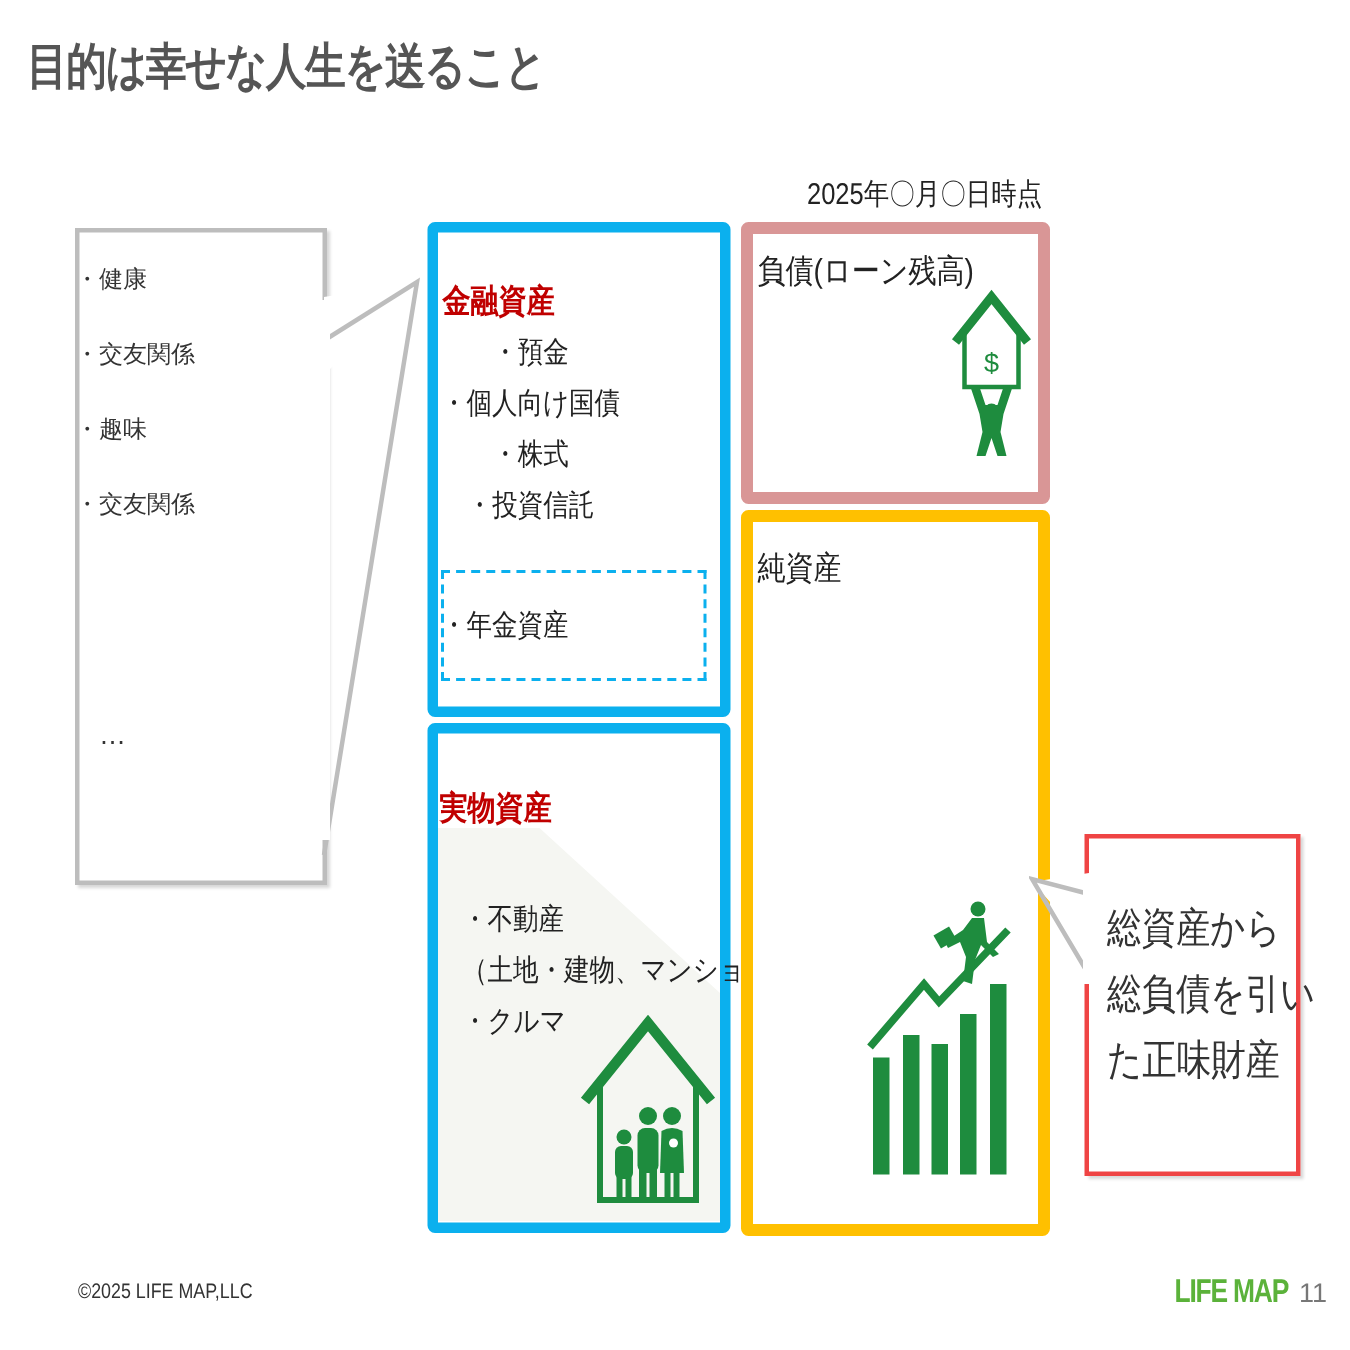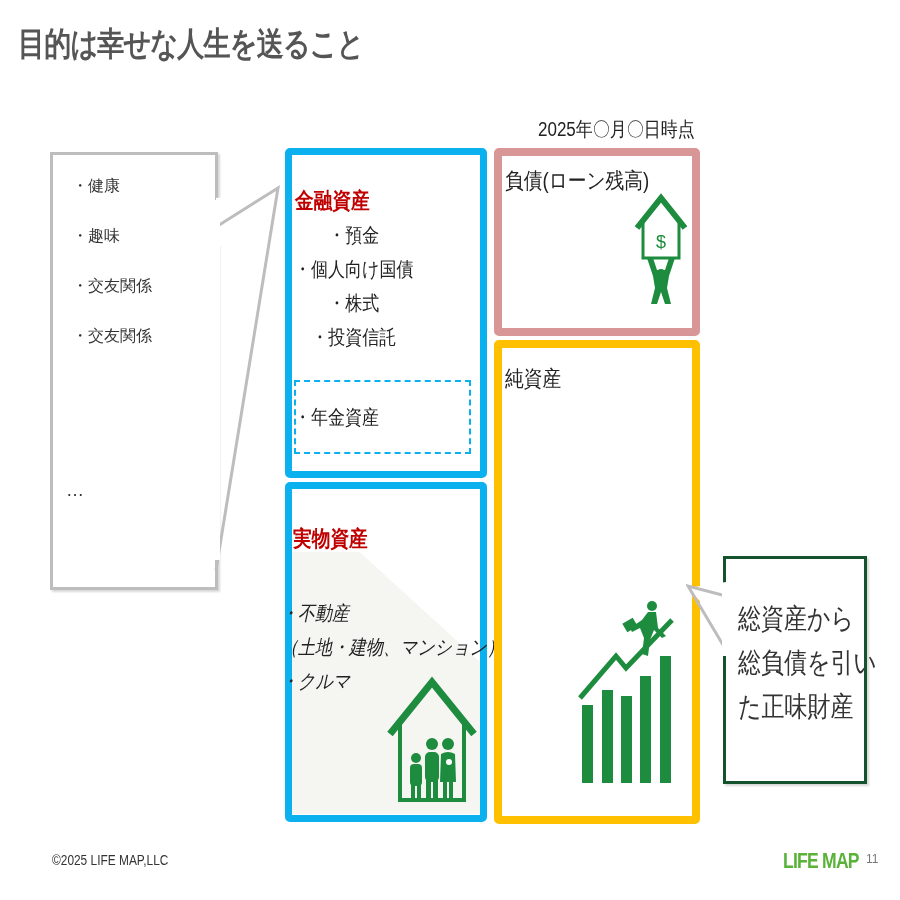--- a/index.html
+++ b/index.html
@@ -4,83 +4,83 @@
 <style>
   html, body { margin:0; padding:0; }
   body { width:900px; height:900px; position:relative; background:#ffffff; overflow:hidden;
          font-family:"Liberation Sans","DejaVu Sans",sans-serif; color:#333; }
   .abs { position:absolute; }
   .title { left:18px; top:22px; font-size:33px; font-weight:bold; color:#555; letter-spacing:-1px; transform:scaleX(0.82); transform-origin:left top; white-space:nowrap; }
   .date { left:538px; top:116px; font-size:20px; color:#222; transform:scaleX(0.85); transform-origin:left top; white-space:nowrap; }
 
   
   .bubble-left { left:50px; top:152px; width:168px; height:438px; border:3px solid #bdbdbd; background:#fff; box-sizing:border-box; box-shadow:2px 2px 2px #d8d8d8; }
-  .goals { left:72px; top:176px;font-family:Liberation Mono, monospace; }
+  .goals { left:50px; top:176px;font-family:Liberation Mono, monospace; }
   .goals .row { height:50px; }
   .ellipsis { left:66px; top:480px; font-size:18px; color:#333; }
 
   
   .panel { box-sizing:border-box; border-radius:5px; background:#fff; }
   .fin { left:285px; top:148px; width:202px; height:330px; border:7px solid #0bb0ee; }
   .real { left:285px; top:482px; width:202px; height:340px; border:7px solid #0bb0ee; overflow:hidden; }
   .debt { left:494px; top:148px; width:206px; height:188px; border:8px solid #d99696; }
   .net { left:494px; top:340px; width:206px; height:484px; border:8px solid #ffc000; }
 
   .ph { font-size:22px; font-weight:bold; color:#c00000; transform:scaleX(0.85); transform-origin:left top; white-space:nowrap; }
   .item { font-size:20px; color:#222; transform:scaleX(0.85); transform-origin:left top; white-space:nowrap; line-height:34px; }
   .dark-head { font-size:22px; color:#222; transform:scaleX(0.85); transform-origin:left top; white-space:nowrap; }
 
   .pension-box { left:294px; top:380px; width:177px; height:74px; border:2px dashed #0bb0ee; box-sizing:border-box; }
 
   .shade { left:292px; top:552px; width:188px; height:262px; background:#f5f6f2;
            clip-path:polygon(0 0, 36% 0, 100% 42%, 100% 100%, 0 100%); }
 
   
-  .bubble-right { left:723px; top:556px; width:144px; height:228px; border:3px solid #14532d; background:#fff; box-sizing:border-box; box-shadow:2px 2px 2px #d8d8d8; }
+  .bubble-right { left:723px; top:556px; width:144px; height:228px; border:3px solid #ef4444; background:#fff; box-sizing:border-box; box-shadow:2px 2px 2px #d8d8d8; }
   .bubble-right .txt { position:absolute; left:12px; top:38px; font-size:28px; line-height:44px; color:#333; transform:scaleX(0.82); transform-origin:left top; white-space:nowrap; }
 
   .footer-copy { left:52px; top:852px; font-size:14px; color:#333; transform:scaleX(0.85); transform-origin:left top; white-space:nowrap; }
   .footer-logo { left:783px; top:848px; font-size:22px; font-weight:bold; color:#5bb23a; transform:scaleX(0.8); transform-origin:left top; white-space:nowrap; letter-spacing:-1px; }
-  .footer-page { left:866px; top:852px; font-size:12px; color:#777; }
+  .footer-page { left:866px; top:852px; font-size:18px; color:#777; }
 </style>
 </head>
 <body>
 
 <div class="abs title">目的は幸せな人生を送ること</div>
 <div class="abs date">2025年〇月〇日時点</div>
 
 <div class="abs bubble-left"></div>
 <svg class="abs" style="left:214px;top:180px;" width="80" height="390">
   <polygon points="2,18 2,70 64,8" fill="#fff" stroke="none"></polygon>
   <polyline points="2,47 64,8 2,390" fill="none" stroke="#bdbdbd" stroke-width="3"></polyline>
   <rect x="0" y="20" width="6" height="360" fill="#fff"></rect>
 </svg>
 <div class="abs goals">
   <div class="row"><span class="goal">・健康</span></div>
+  <div class="row"><span class="goal">・交友関係</span></div>
   <div class="row"><span class="goal">・趣味</span></div>
-  <div class="row"><span class="goal">・交友関係</span></div>
   <div class="row"><span class="goal">・交友関係</span></div>
 </div>
 <div class="abs ellipsis">…</div>
 
 <div class="abs panel fin"></div>
 <div class="abs ph" style="left:295px;top:186px;">金融資産</div>
 <div class="abs" style="left:294px;top:218px;text-align:center;">
   <div class="item">・預金</div>
   <div class="item">・個人向け国債</div>
   <div class="item">・株式</div>
   <div class="item">・投資信託</div>
 </div>
 <div class="abs pension-box"></div>
 <div class="abs item" style="left:294px;top:400px;">・年金資産</div>
 
 <div class="abs panel real"></div>
 <div class="abs shade"></div>
 <div class="abs ph" style="left:293px;top:524px;">実物資産</div>
-<div class="abs" style="left:281px;top:596px;font-style:italic;">
+<div class="abs" style="left:308px;top:596px;">
   <div class="item">・不動産</div>
   <div class="item">（土地・建物、マンション）</div>
   <div class="item">・クルマ</div>
 </div>
 <svg class="abs" style="left:386px;top:676px;" width="92" height="132" viewBox="0 0 92 132">
   <polyline points="4,58 46,6 88,58" fill="none" stroke="#1e8c3e" stroke-width="7" stroke-linejoin="miter"></polyline>
   <polyline points="14,48 14,124 78,124 78,48" fill="none" stroke="#1e8c3e" stroke-width="4"></polyline>
 
   <circle cx="30" cy="82" r="5" fill="#1e8c3e"></circle>
   <rect x="24" y="88" width="12" height="22" rx="4" fill="#1e8c3e"></rect>

